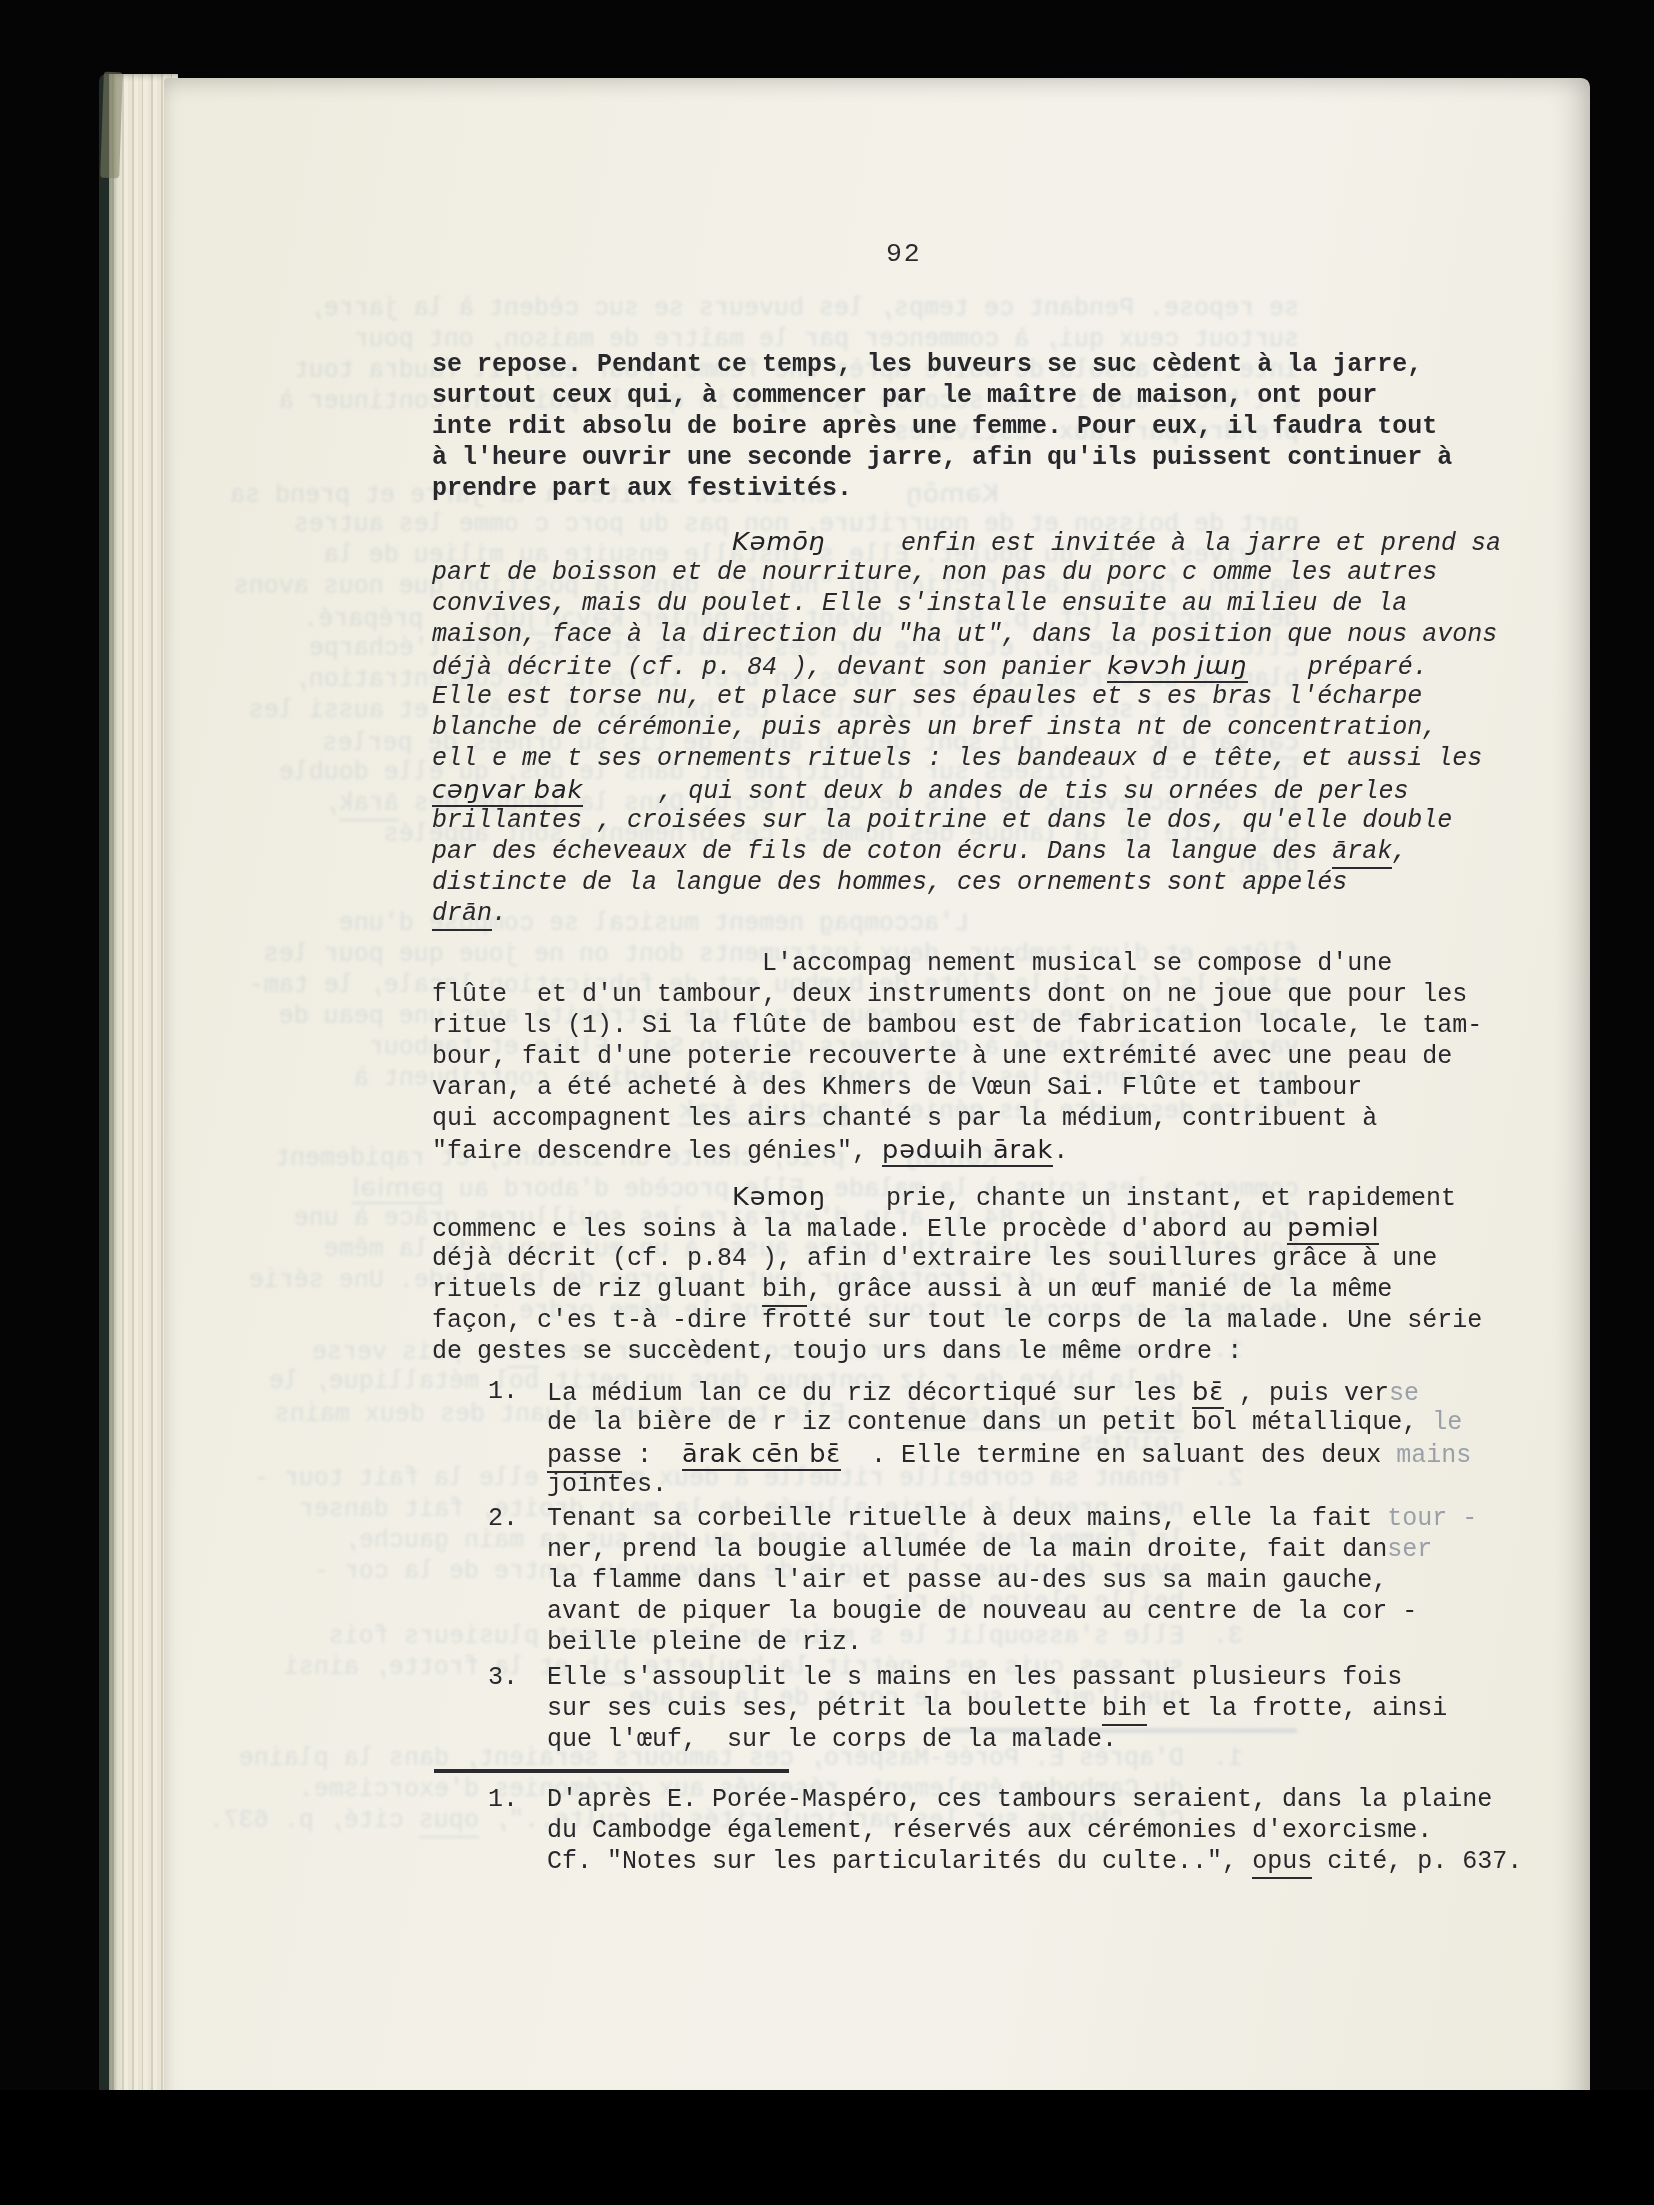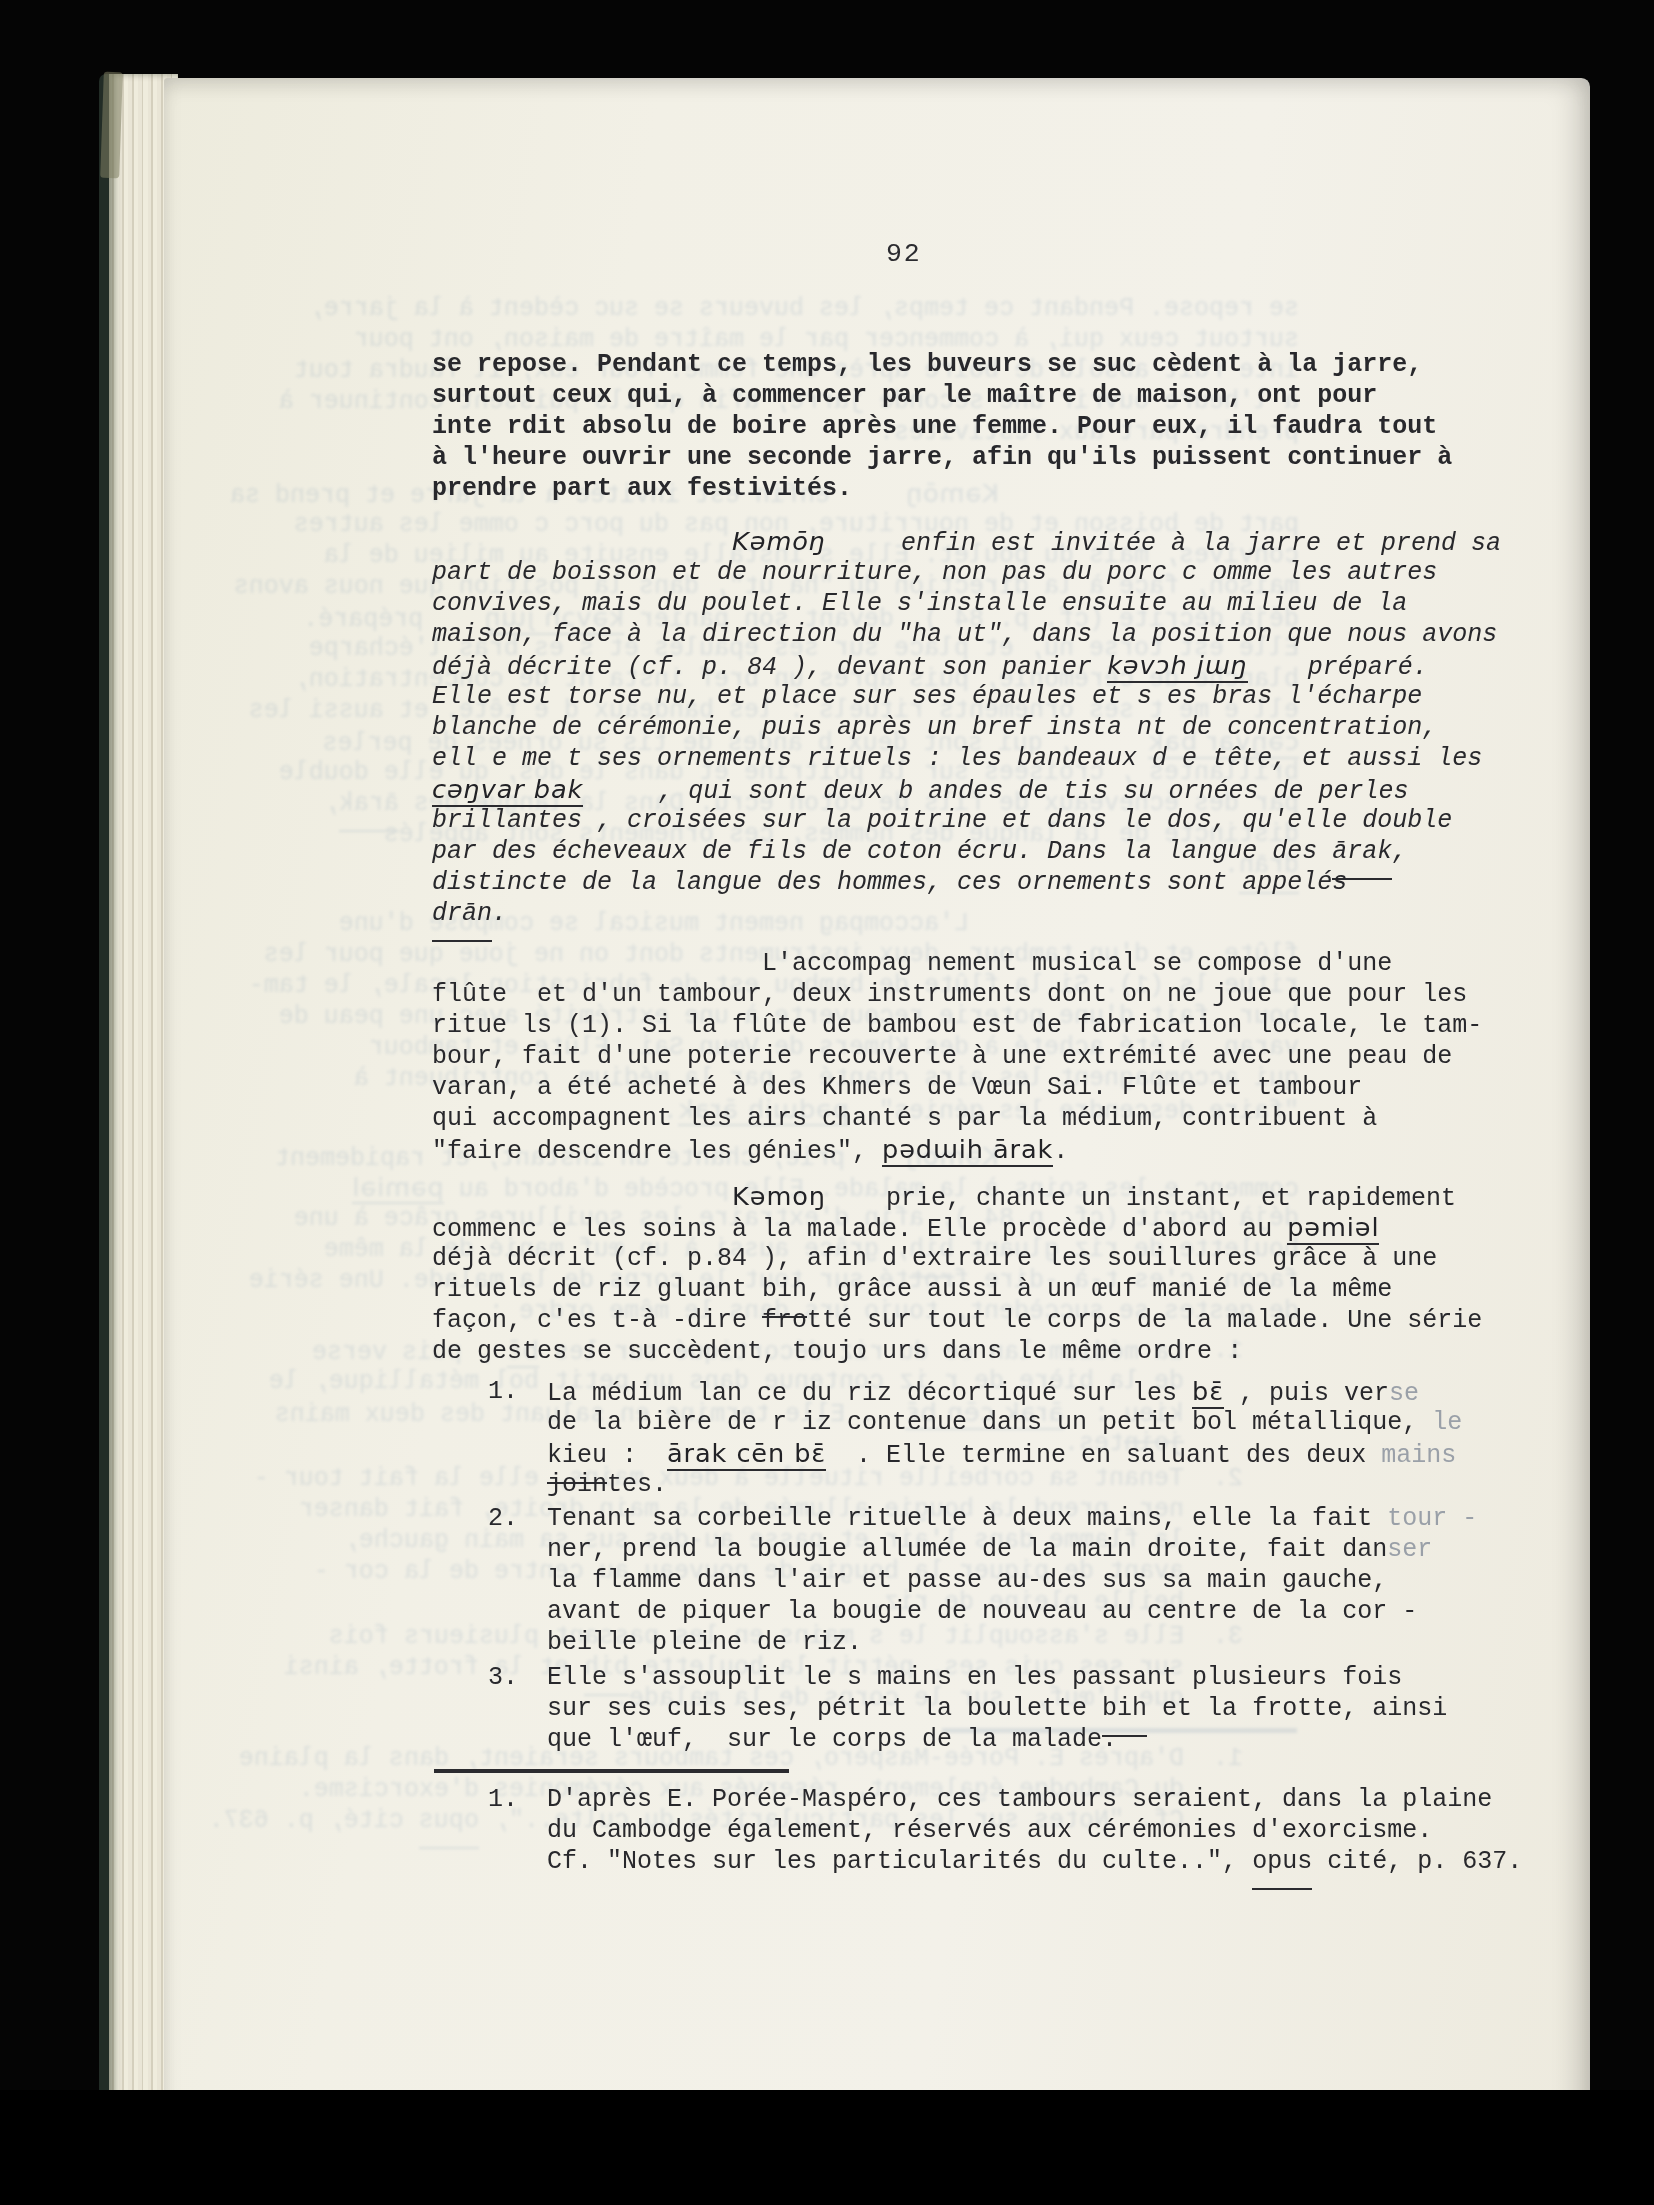--- a/index.html
+++ b/index.html
@@ -17,21 +17,21 @@
     background:linear-gradient(100deg,#edebdd 0%,#f2f0e6 28%,#f3f1e9 62%,#edeade 100%);
     border-radius:3.5px 8.8px 7px 3.5px;
     box-shadow:inset -14px 0 26.5px rgba(0,0,0,.14), inset 0 -10.6px 21px rgba(0,0,0,.07),
                inset 0 8.8px 16px rgba(0,0,0,.05);}
   .page-number{position:absolute;left:722px;top:161px;font-size:26.5px;letter-spacing:1.8px;
     color:#2b2b2f;}
   .text-block{position:absolute;left:268px;top:271px;width:1156px;color:#28282c;}
   .tline{white-space:pre;font-size:25px;line-height:31px;height:31px;}
   .seg-p{color:#28282c;}
   .seg-pl{color:#9aa0a8;}
-  .seg-u{border-bottom:2.6px solid #2b2b2f;padding-bottom:12px;}
+  .seg-u{border-bottom:2.6px solid #2b2b2f;padding-bottom:1px;}
   .seg-f{font-family:"DejaVu Sans",sans-serif;font-size:25.6px;letter-spacing:0.9px;color:#222226;}
   .seg-fu{font-family:"DejaVu Sans",sans-serif;font-size:25.6px;letter-spacing:0.9px;color:#222226;
     border-bottom:2.6px solid #2b2b2f;padding-bottom:0.9px;}
   .para{position:relative;}
   .list-item{position:relative;padding-left:115px;}
   .list-num{position:absolute;left:56px;top:0;font-size:25px;line-height:31px;}
   .fn-rule{width:355px;height:4.4px;background:#2b2b2f;margin-left:1.8px;}
   .footnote{position:relative;padding-left:115px;}
   
   .ghost{position:absolute;inset:0;transform:scaleX(-1) translate(23px,-56px);
@@ -156,21 +156,21 @@
           <div class="tline"><span class="seg-p">commenc e les soins à la malade. Elle procède d'abord au </span><span class="seg-fu">pəmiəl</span></div>
           <div class="tline"><span class="seg-p">déjà décrit (cf. p.84 ), afin d'extraire les souillures grâce à une</span></div>
           <div class="tline"><span class="seg-p">rituels de riz gluant </span><span class="seg-u">bih</span><span class="seg-p">, grâce aussi à un œuf manié de la même</span></div>
           <div class="tline"><span class="seg-p">façon, c'es t-à -dire frotté sur tout le corps de la malade. Une série</span></div>
           <div class="tline"><span class="seg-p">de gestes se succèdent, toujo urs dans le même ordre :</span></div>
         </div>
         <div class="list-item" style="margin-top: 8.8px;">
           <span class="list-num">1.</span>
           <div class="tline"><span class="seg-p">La médium lan ce du riz décortiqué sur les </span><span class="seg-fu">bɛ̄</span><span class="seg-p"> , puis ver</span><span class="seg-pl">se</span></div>
           <div class="tline"><span class="seg-p">de la bière de r iz contenue dans un petit bol métallique, </span><span class="seg-pl">le</span></div>
-          <div class="tline"><span class="seg-u">kieu</span><span class="seg-p"> :  </span><span class="seg-fu">ārak cēn bɛ̄</span><span class="seg-p">  . Elle termine en saluant des deux </span><span class="seg-pl">mains</span></div>
+          <div class="tline"><span class="seg-u">passe</span><span class="seg-p"> :  </span><span class="seg-fu">ārak cēn bɛ̄</span><span class="seg-p">  . Elle termine en saluant des deux </span><span class="seg-pl">mains</span></div>
           <div class="tline"><span class="seg-p">jointes.</span></div>
         </div>
         <div class="list-item" style="margin-top: 3.5px;">
           <span class="list-num">2.</span>
           <div class="tline"><span class="seg-p">Tenant sa corbeille rituelle à deux mains, elle la fait </span><span class="seg-pl">tour -</span></div>
           <div class="tline"><span class="seg-p">ner, prend la bougie allumée de la main droite, fait dan</span><span class="seg-pl">ser</span></div>
           <div class="tline"><span class="seg-p">la flamme dans l'air et passe au-des sus sa main gauche,</span></div>
           <div class="tline"><span class="seg-p">avant de piquer la bougie de nouveau au centre de la cor -</span></div>
           <div class="tline"><span class="seg-p">beille pleine de riz.</span></div>
         </div>

